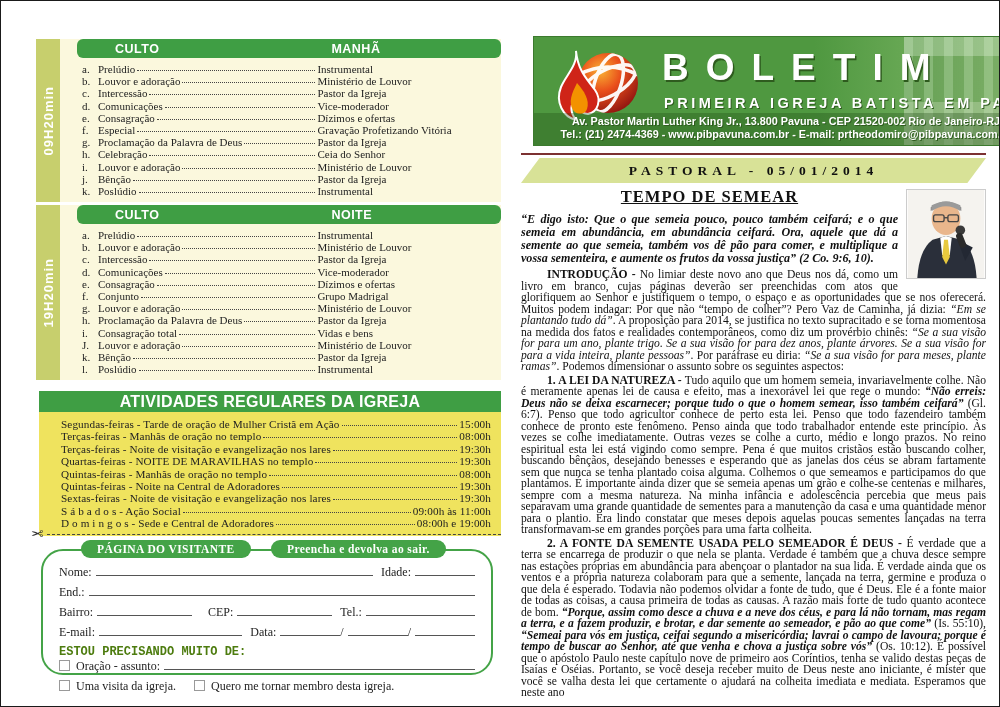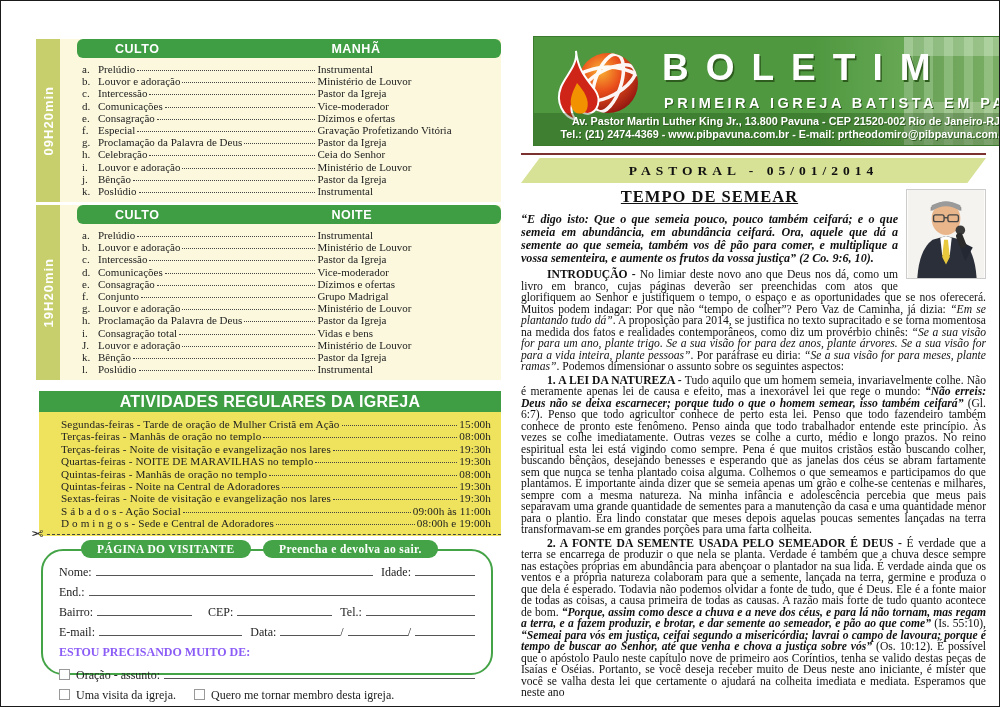--- a/index.html
+++ b/index.html
@@ -40,28 +40,28 @@
 
   .cutline{position:absolute;left:30px;top:526px;width:470px;display:flex;align-items:center;}
   .scissors{display:inline-block;transform:scaleX(-1);font-size:15px;color:#333;line-height:1;}
   .dashline{flex:1;border-top:1.6px dashed #444;margin-left:3px;}
 
   .visitor-card{position:absolute;left:40px;top:548px;width:452px;height:126px;
     border:2.5px solid var(--card-border);border-radius:22px;background:#fff;padding:14px 16px 8px 16px;}
   .pill{position:absolute;top:-11px;background:var(--card-border);color:#fff;border-radius:12px;
     font-weight:bold;font-size:11.5px;padding:3px 16px;letter-spacing:0.4px;white-space:nowrap;}
   .pill1{left:38px;}
-  .pill2{left:220px;}
+  .pill2{left:228px;}
   .vrow{display:flex;align-items:baseline;font-size:12px;margin-bottom:5px;color:#222;}
   .vrow .lab{flex:none;margin-right:4px;}
   .wline{border-bottom:1px solid #555;height:11px;}
   .grow{flex:1;}
   .w-small{width:60px;}
   .w-mid{width:95px;}
-  .needs{font-weight:bold;font-size:12px;margin:2px 0 8px 0;color:#8b5cf6;}
+  .needs{font-weight:bold;font-size:12px;margin:2px 0 0 0;color:#4d7c0f;font-family:Liberation Mono, monospace;}
   .cbx{display:inline-block;width:11px;height:11px;border:1px solid #999;background:#fefefe;
     flex:none;margin-right:6px;transform:translateY(1px);}
 
   
   .banner{position:absolute;left:500px;top:35px;width:512px;height:110px;
     background:linear-gradient(90deg,var(--banner1) 0%,var(--banner1) 55%,var(--banner2) 100%);
     border:1px solid #3c7a2e;overflow:hidden;margin-left:32px;}
   .banner-building{position:absolute;right:0;top:0;width:140px;height:100%;opacity:0.55;
     background:
       linear-gradient(180deg, rgba(255,255,255,0.45) 0 18%, rgba(120,160,110,0.25) 18% 60%, rgba(230,230,220,0.5) 60% 100%),

